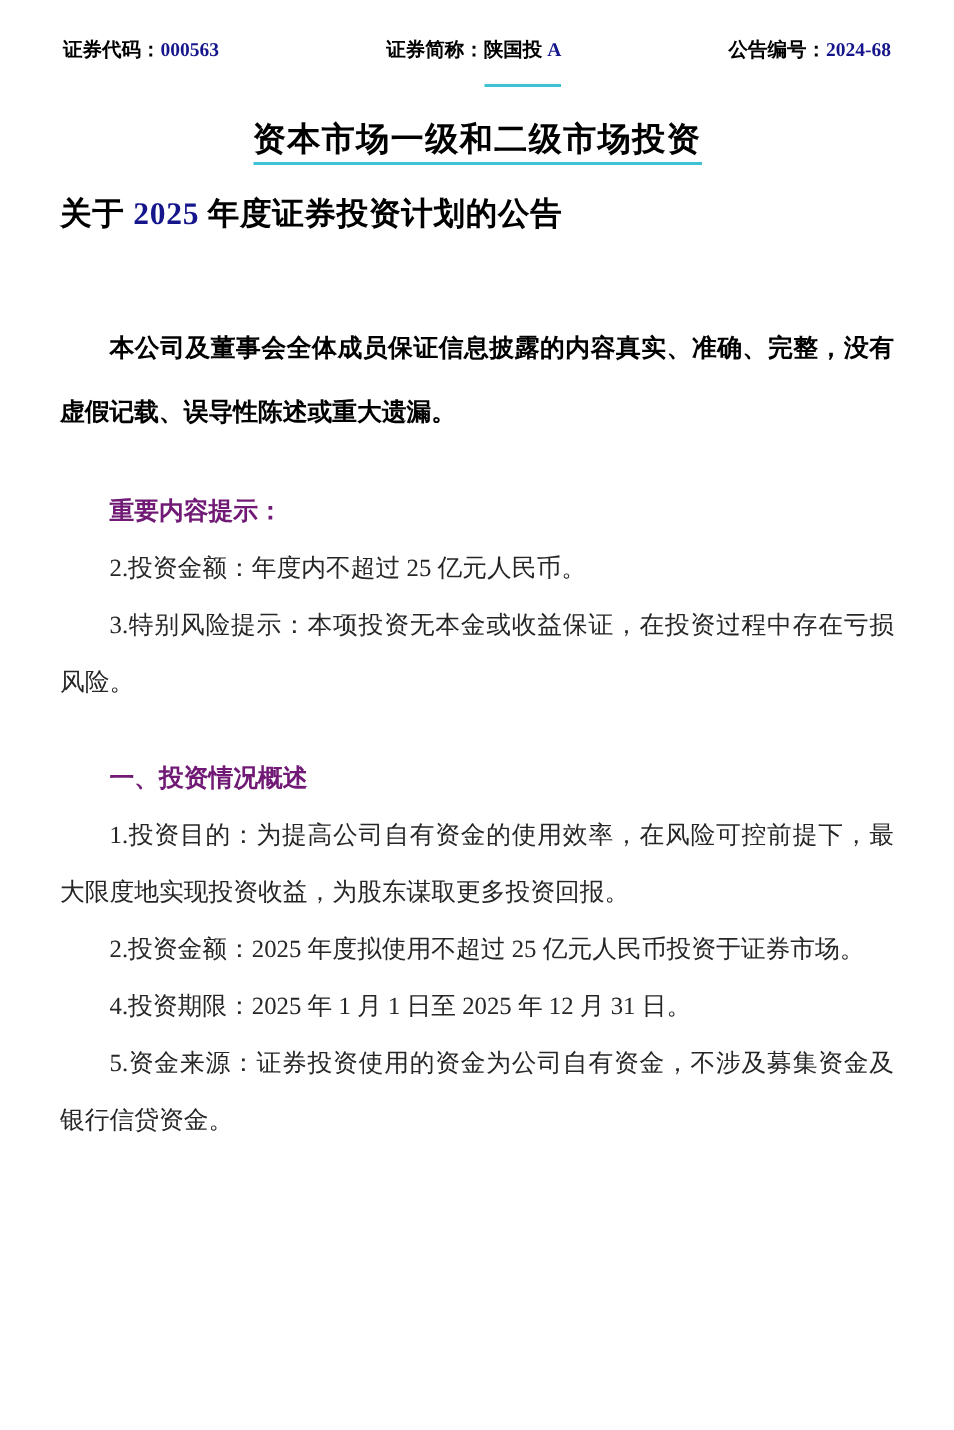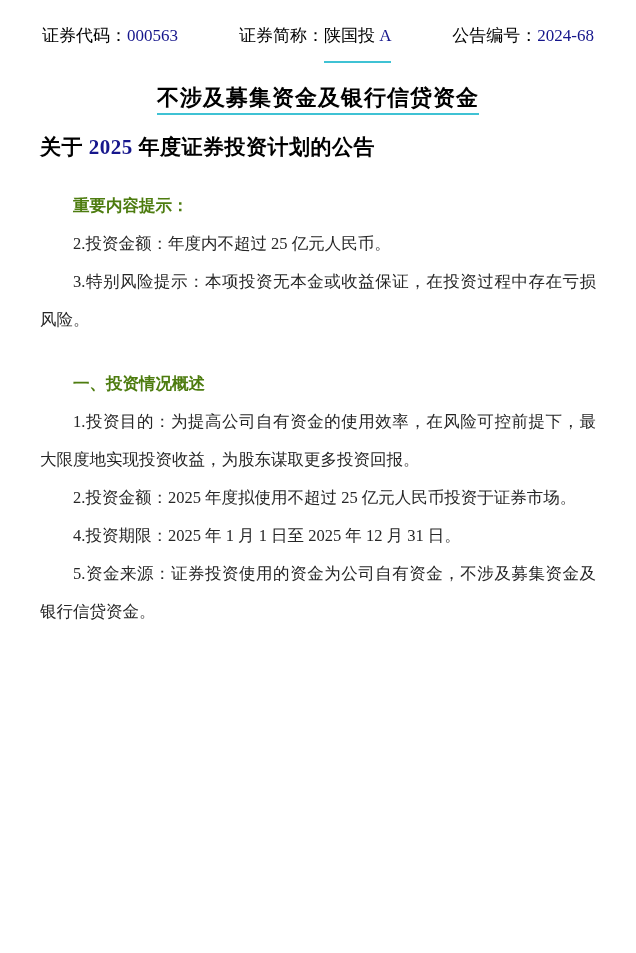--- a/index.html
+++ b/index.html
@@ -19,22 +19,22 @@
     width: 636px;
     min-height: 953px;
     padding: 20px 40px 24px 40px;
     background: #ffffff;
   }
   
   .header-row {
     display: flex;
     justify-content: space-between;
     align-items: center;
-    font-weight: normal;
-    font-size: 17px;
+    font-weight: bold;
+    font-size: 13px;
     color: #000000;
     padding: 4px 2px 0 2px;
   }
   .header-item { white-space: nowrap; }
   .num-navy { color: #16168c; }
   .stock-name-underline {
     border-bottom: 2px solid #3fc2d4;
     padding-bottom: 16px;
   }
   
@@ -64,21 +64,21 @@
     font-weight: bold;
     color: #000000;
     line-height: 43px;
     text-indent: 2em;
     text-align: justify;
   }
   .section-heading {
     margin: 26px 0 0 0;
     font-size: 16.5px;
     font-weight: bold;
-    color: #4d7c0f;
+    color: #701a75;
     line-height: 38px;
     text-indent: 2em;
   }
   .body-para {
     margin: 0;
     font-size: 16.5px;
     color: #262626;
     line-height: 38px;
     text-indent: 2em;
     text-align: justify;
@@ -89,27 +89,28 @@
 
 <div class="page">
 
   <div class="header-row">
     <span class="header-item"><span>证券代码：</span><span class="num-navy">000563</span></span>
     <span class="header-item"><span>证券简称：</span><span class="stock-name-underline"><span>陕国投 </span><span class="num-navy">A</span></span></span>
     <span class="header-item"><span>公告编号：</span><span class="num-navy">2024-68</span></span>
   </div>
 
   <div class="doc-title">
-    <span class="title-underline">不涉及募集资金及银行信贷资金</span>
+    <span class="title-underline">资本市场一级和二级市场投资</span>
   </div>
 
   <div class="doc-subtitle">
     <span>关于 </span><span class="num-navy">2025</span><span> 年度证券投资计划的公告</span>
   </div>
 
+  <p class="disclaimer">本公司及董事会全体成员保证信息披露的内容真实、准确、完整，没有虚假记载、误导性陈述或重大遗漏。</p>
 
   <p class="section-heading">重要内容提示：</p>
   <p class="body-para">2.投资金额：年度内不超过 25 亿元人民币。</p>
   <p class="body-para">3.特别风险提示：本项投资无本金或收益保证，在投资过程中存在亏损风险。</p>
 
   <p class="section-heading">一、投资情况概述</p>
   <p class="body-para">1.投资目的：为提高公司自有资金的使用效率，在风险可控前提下，最大限度地实现投资收益，为股东谋取更多投资回报。</p>
   <p class="body-para">2.投资金额：2025 年度拟使用不超过 25 亿元人民币投资于证券市场。</p>
   <p class="body-para">4.投资期限：2025 年 1 月 1 日至 2025 年 12 月 31 日。</p>
   <p class="body-para">5.资金来源：证券投资使用的资金为公司自有资金，不涉及募集资金及银行信贷资金。</p>

